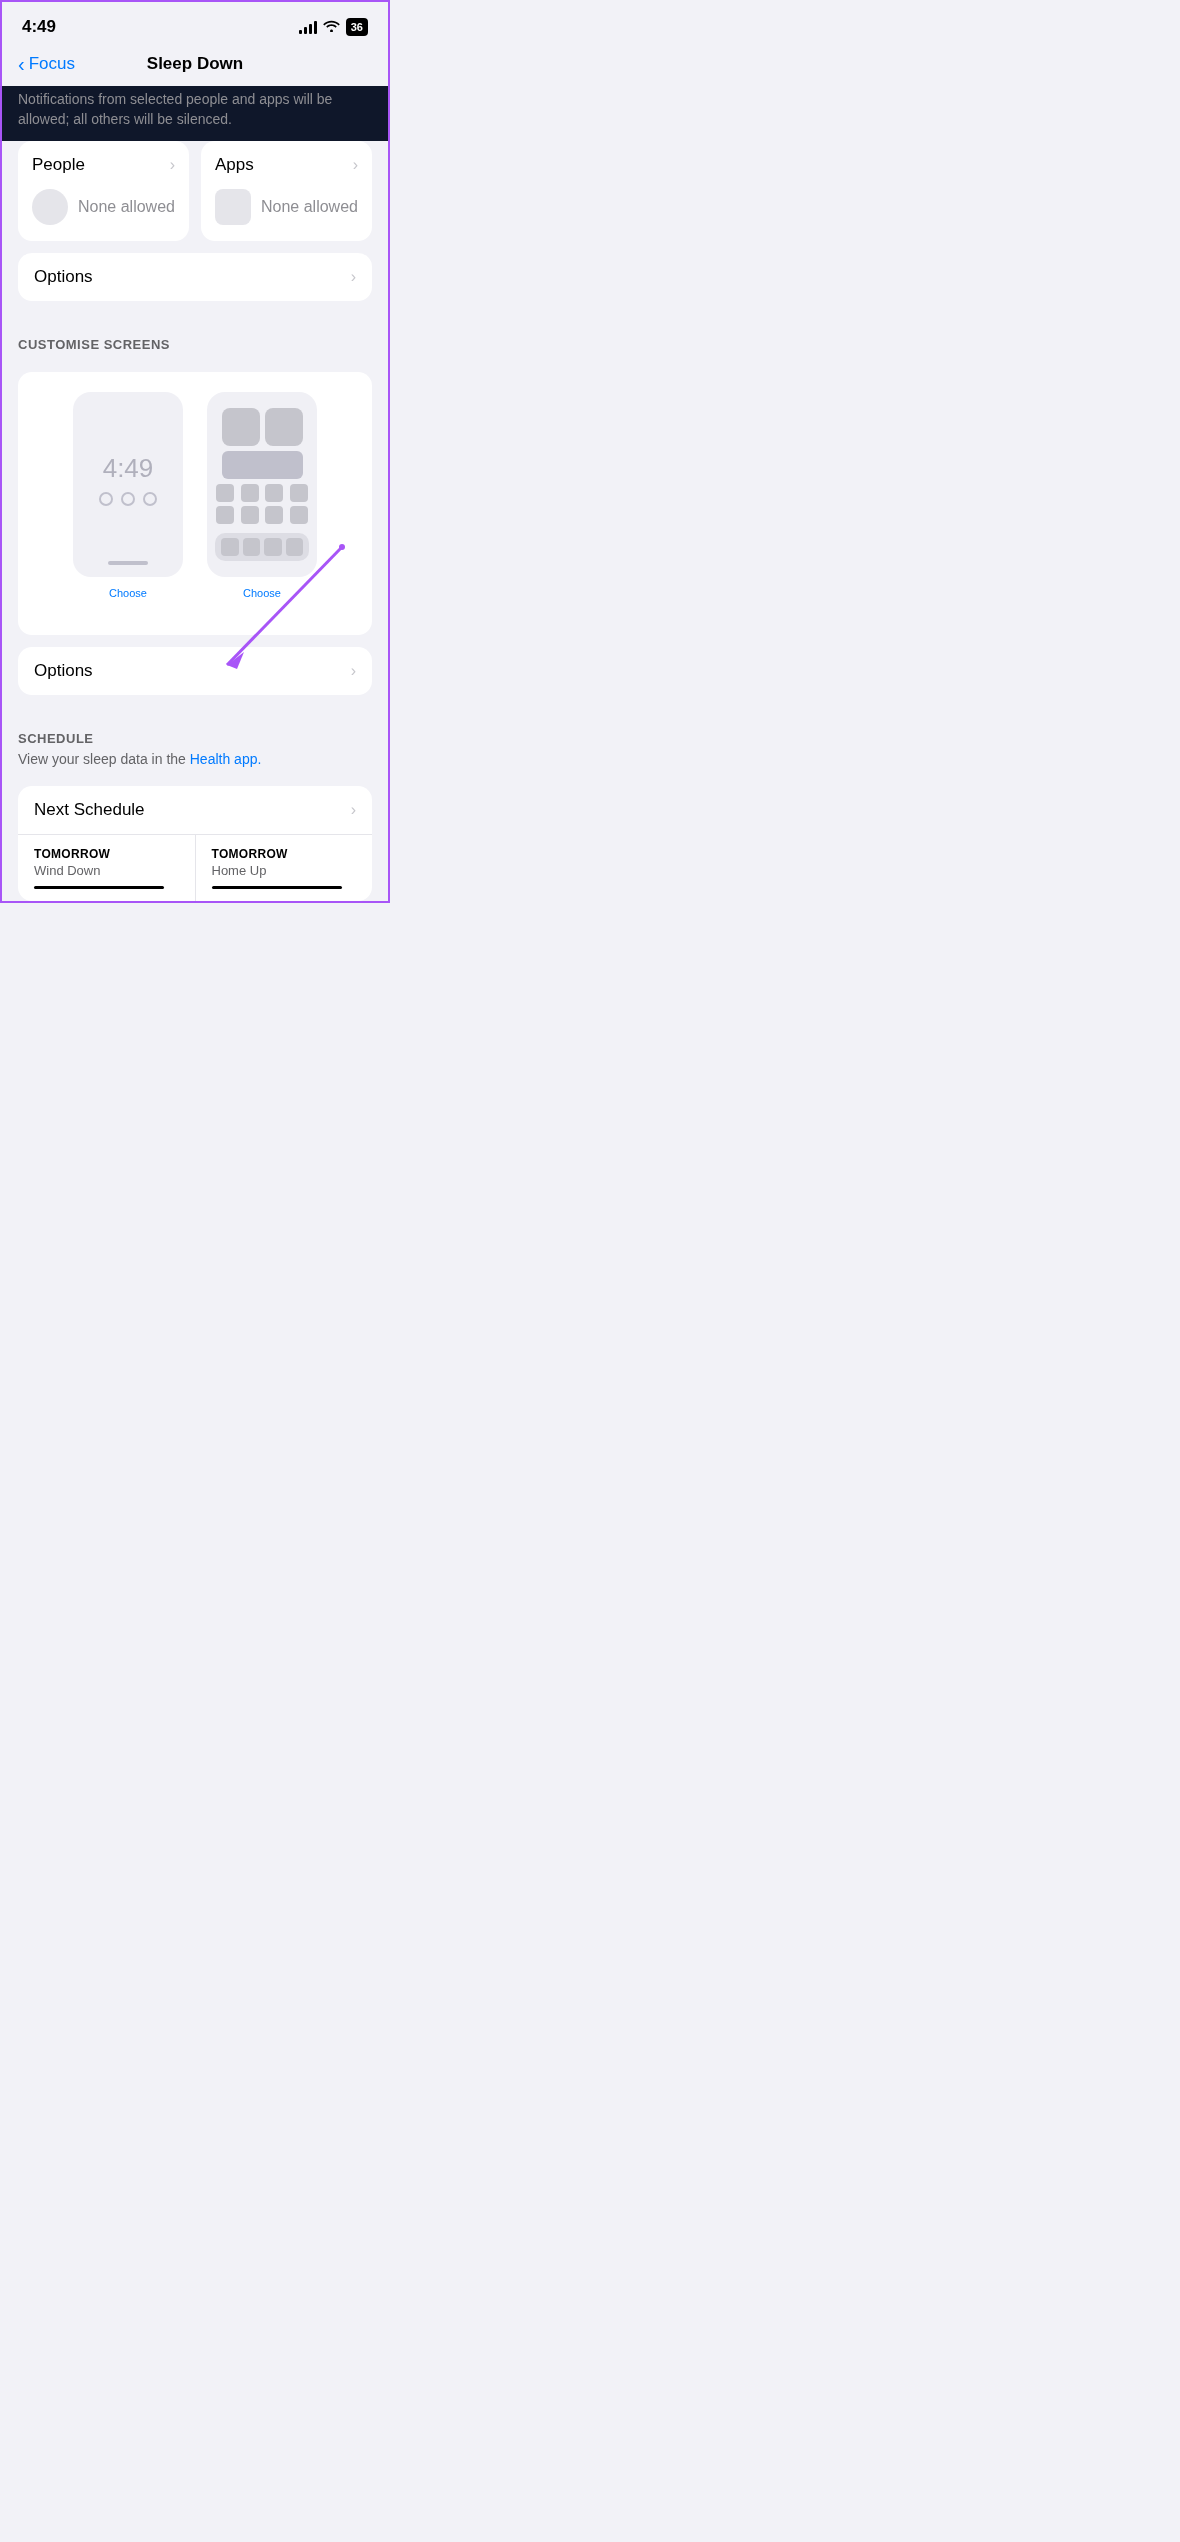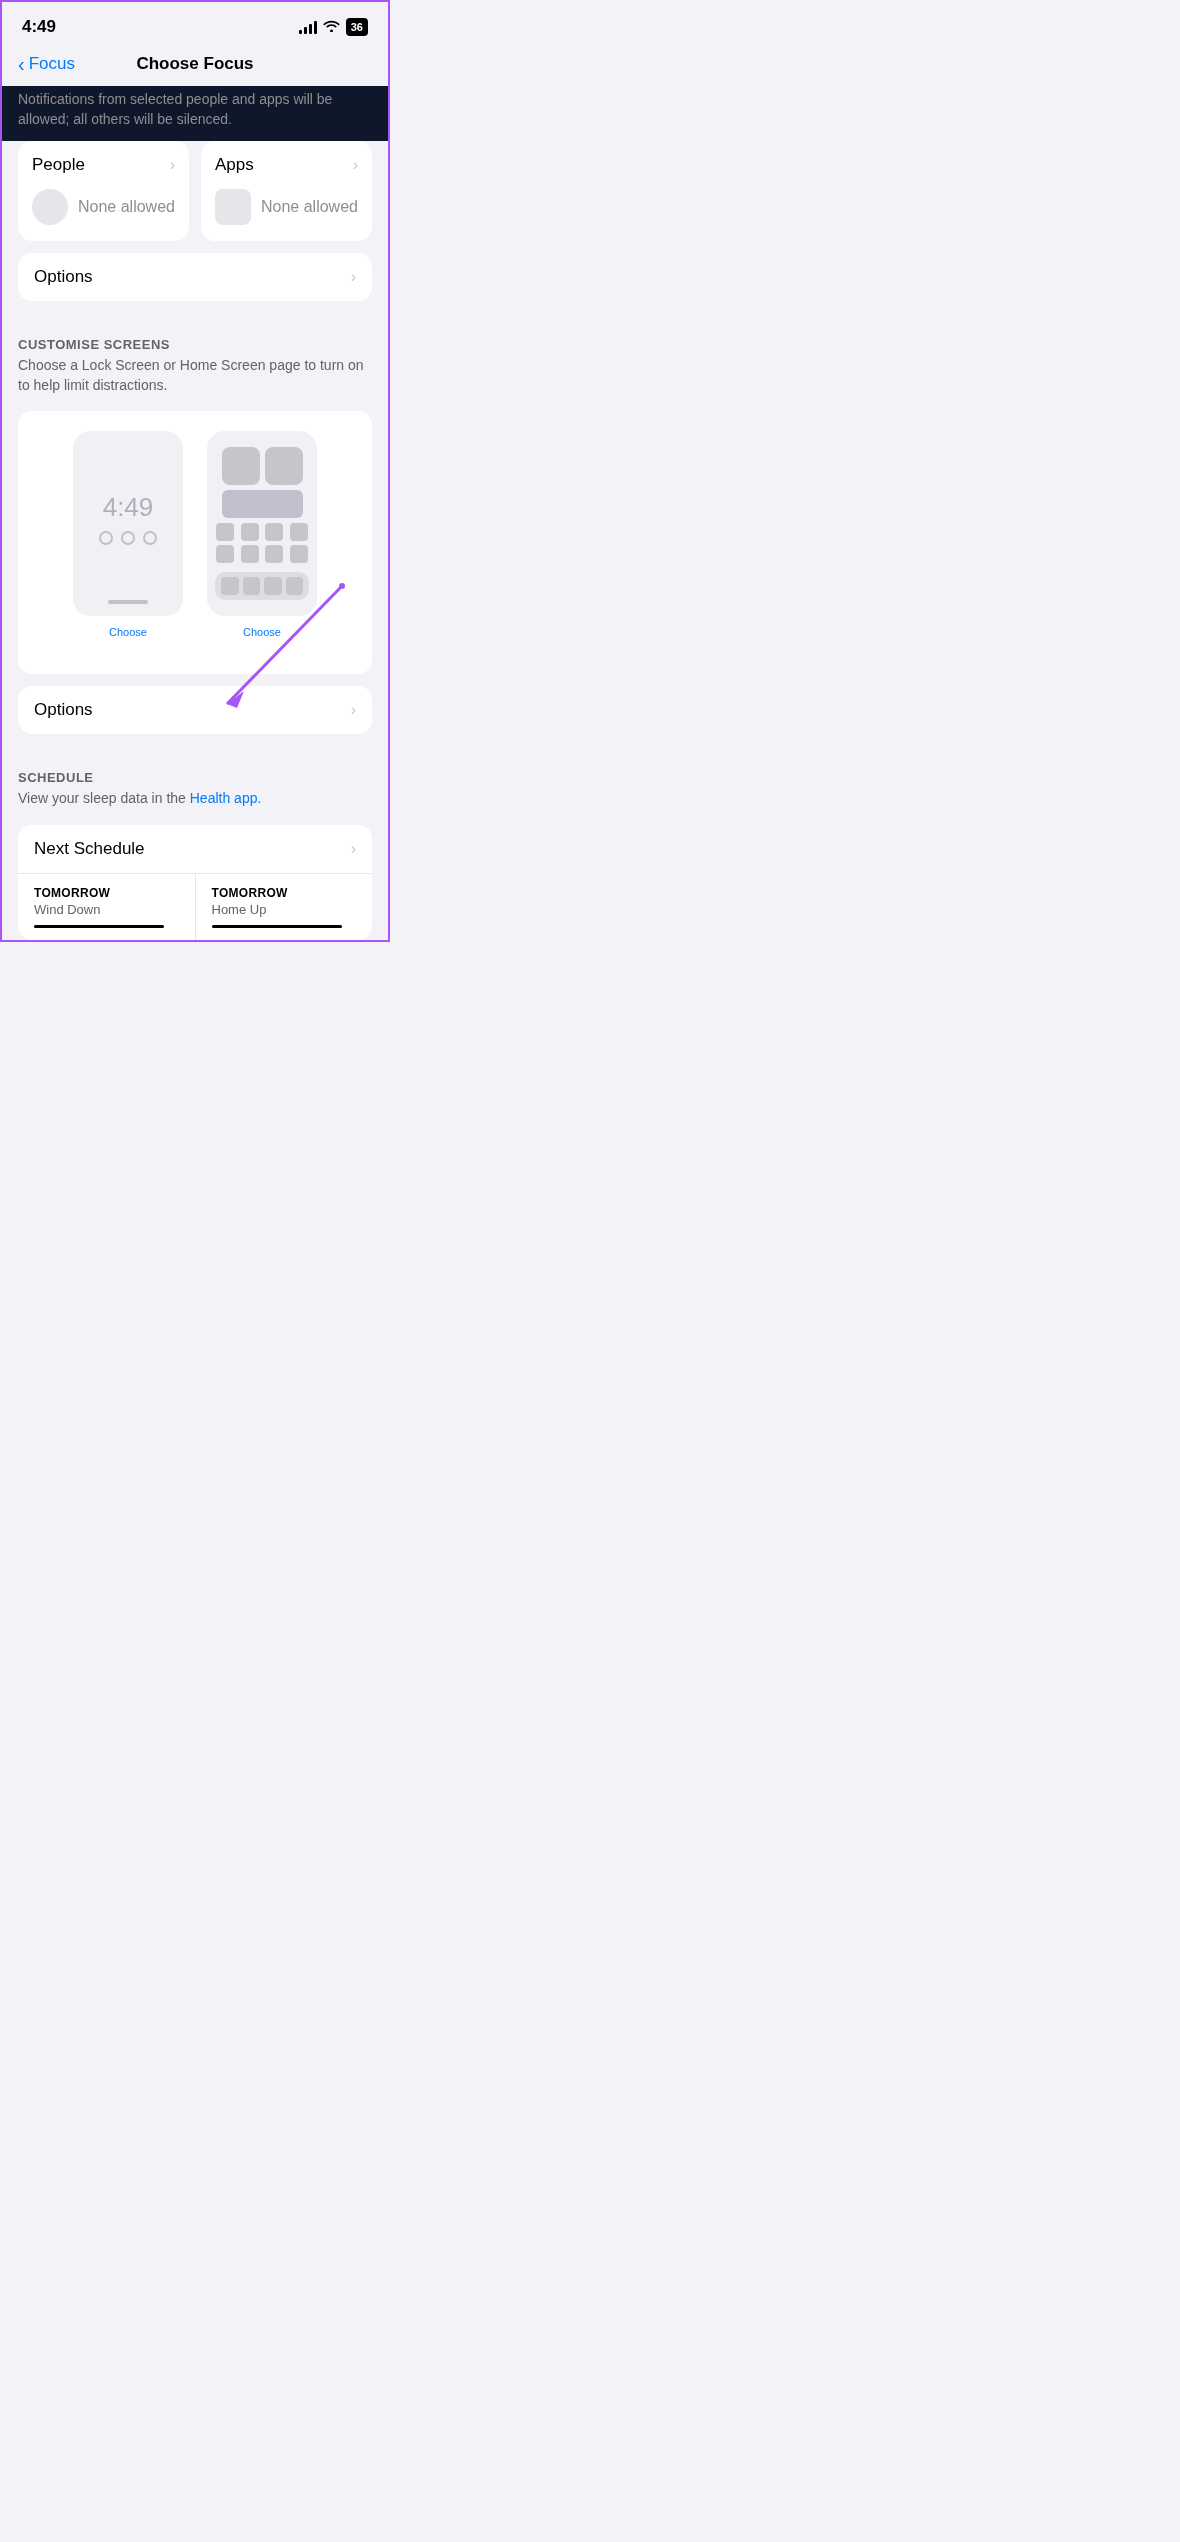--- a/index.html
+++ b/index.html
@@ -426,21 +426,21 @@
       <span>36</span>
     </div>
   </div>
 </div>
 
 <div class="nav-bar">
   <div class="nav-back">
     <span style="font-size:20px; font-weight:400;">‹</span>
     <span style="color:#007aff; font-size:17px;">Focus</span>
   </div>
-  <span class="nav-title">Choose Focus</span>
+  <span class="nav-title">Sleep Down</span>
 </div>
 
 <div class="intro-text">
   <span>Notifications from selected people and apps will be allowed; all others will be silenced.</span>
 </div>
 
 <div class="cards-row">
 
   <div class="card">
     <div class="card-header">
@@ -465,21 +465,20 @@
   </div>
 </div>
 
 <div class="options-card">
   <span class="options-label">Options</span>
   <span class="chevron">›</span>
 </div>
 
 <div class="section-header">
   <div class="section-title">CUSTOMISE SCREENS</div>
-  <div class="section-desc">Choose a Lock Screen or Home Screen page to turn on to help limit distractions.</div>
 </div>
 
 <div class="customise-card">
   <div class="screens-row">
 
     <div style="display:flex; flex-direction:column; align-items:center; gap:10px;">
       <div class="phone-mockup">
         <div class="lock-screen-content">
           <span class="lock-time">4:49</span>
           <div class="lock-dots">

